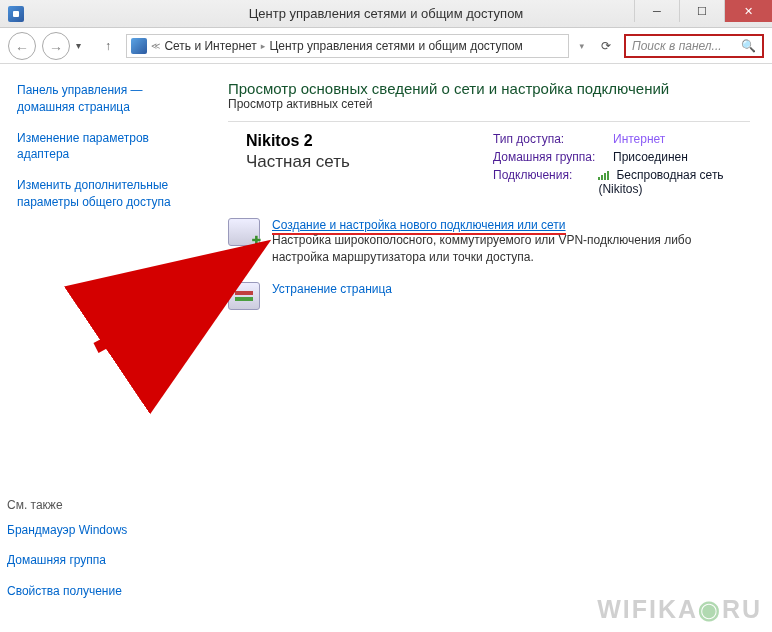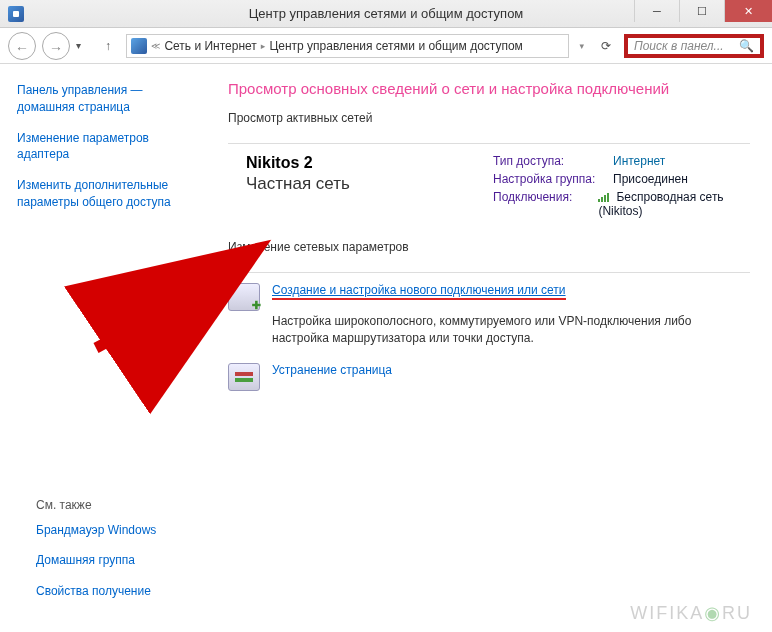--- a/index.html
+++ b/index.html
@@ -14,58 +14,58 @@
     .win-close { background: #c75050; color: #fff; width: 48px; }
     
     .navbar { height: 36px; border-bottom: 1px solid #d8d8d8; display: flex; align-items: center; padding: 0 8px; gap: 6px; }
     .nav-circle { width: 28px; height: 28px; border: 1px solid #aaa; border-radius: 50%; display: flex; align-items: center; justify-content: center; color: #888; font-size: 14px; }
     .nav-arrow-down { width: 14px; color: #555; font-size: 10px; }
     .nav-up { width: 24px; height: 24px; display: flex; align-items: center; justify-content: center; color: #555; border: 1px solid transparent; }
     .breadcrumb { flex: 1; height: 24px; border: 1px solid #ccc; display: flex; align-items: center; padding: 0 4px; gap: 4px; font-size: 12px; color: #333; background: #fff; }
     .bc-icon { width: 16px; height: 16px; background: linear-gradient(135deg, #5ba4e5, #2c5aa0); border-radius: 2px; }
     .bc-sep { color: #888; font-size: 9px; }
     .nav-refresh { width: 24px; height: 24px; display: flex; align-items: center; justify-content: center; color: #555; }
-    .searchbox { width: 140px; height: 24px; border: 4px solid #b91c1c; display: flex; align-items: center; padding: 8px 6px; color: #888; font-style: italic; position: relative; }
+    .searchbox { width: 140px; height: 24px; border: 2px solid #b91c1c; display: flex; align-items: center; padding: 8px 6px; color: #888; font-style: italic; position: relative; }
     .search-icon { position: absolute; right: 6px; color: #888; font-style: normal; }
     
     .content { display: flex; height: calc(100% - 64px); }
     .sidebar { width: 210px; padding: 18px 12px 12px 17px; border-right: none; }
     .side-link { color: #0066cc; font-size: 12px; margin-bottom: 14px; cursor: pointer; line-height: 1.4; }
-    .side-bottom { position: absolute; bottom: 18px; left: 36px; }
+    .side-bottom { position: absolute; bottom: 18px; left: 7px; }
     .side-heading { color: #555; font-size: 12px; margin-bottom: 10px; }
     
     .main { flex: 1; padding: 16px 22px 12px 18px; }
-    .main-title { color: #ec4899; font-size: 15px; margin-bottom: 14px; }
-    .section-head { color: #333; font-size: 12px; padding-bottom: 18px; border-bottom: 1px solid #ddd; margin-bottom: 10px; }
+    .main-title { color: #14532d; font-size: 15px; }
+    .section-head { color: #333; font-size: 12px; padding-bottom: 10px; border-bottom: 1px solid #ddd; margin-bottom: 10px; }
     
     .net-row { display: flex; margin-bottom: 18px; }
     .net-left { width: 265px; padding-left: 18px; }
     .net-name { font-weight: bold; font-size: 16px; }
     .net-type { font-size: 17px; color: #333; margin-top: 2px; }
     .net-right { flex: 1; }
     .net-line { display: flex; font-size: 12px; margin-bottom: 4px; }
     .net-label { width: 120px; color: #4c1d95; }
-    .net-value { color: #0369a1; }
+    .net-value { color: #8b5cf6; }
     .net-link { color: #0f172a; cursor: pointer; }
     .signal { display: inline-block; width: 14px; height: 10px; position: relative; margin-right: 4px; vertical-align: -1px; }
     .signal::before { content: ""; position: absolute; bottom: 0; left: 0; width: 2px; height: 3px; background: #4a9e3f; box-shadow: 3px 0 0 0 #4a9e3f, 3px -2px 0 0 #4a9e3f, 6px 0 0 0 #4a9e3f, 6px -2px 0 0 #4a9e3f, 6px -4px 0 0 #4a9e3f, 9px 0 0 0 #4a9e3f, 9px -2px 0 0 #4a9e3f, 9px -4px 0 0 #4a9e3f, 9px -6px 0 0 #4a9e3f; }
     
     .task-item { display: flex; gap: 12px; margin-bottom: 16px; }
     .task-icon { width: 32px; height: 28px; flex-shrink: 0; background: linear-gradient(#eef, #ccd); border: 1px solid #99b; border-radius: 3px; position: relative; }
     .task-icon.i1::after { content: "✚"; position: absolute; bottom: -2px; right: -2px; color: #3a8e2f; font-size: 11px; font-weight: bold; text-shadow: 0 0 1px #fff; }
     .task-icon.i2::after { content: ""; position: absolute; width: 18px; height: 4px; background: #c04040; top: 8px; left: 6px; box-shadow: 0 6px 0 0 #4a9e3f; }
     .task-body { flex: 1; }
     .task-link { color: #0066cc; font-size: 12px; cursor: pointer; }
     .task-link.underlined { text-decoration: underline; border-bottom: 2px solid #d22; padding-bottom: 1px; }
-    .task-desc { color: #333; font-size: 12px; margin-top: 16px; line-height: 1.4; }
+    .task-desc { color: #333; font-size: 12px; margin-top: 0; line-height: 1.4; }
     
     .arrow-annot { position: absolute; top: 226px; left: 88px; pointer-events: none; }
     .arrow-annot svg { overflow: visible; }
     
-    .watermark { position: absolute; bottom: 8px; right: 20px; font-size: 18px; font-weight: normal; letter-spacing: 2px; color: rgba(120,120,120,0.35); font-family: Arial, sans-serif; }
+    .watermark { position: absolute; bottom: 8px; right: 10px; font-size: 25px; font-weight: bold; letter-spacing: 2px; color: rgba(120,120,120,0.35); font-family: Arial, sans-serif; }
     .watermark .dot { color: rgba(100,180,100,0.5); }
   </style>
 </head>
 <body>
 
 <div class="titlebar">
   <div class="titlebar-icon"></div>
   <div class="titlebar-title">Центр управления сетями и общим доступом</div>
   <div class="win-controls">
     <div class="win-btn">─</div>
@@ -115,33 +115,32 @@
       <div class="net-left">
         <div class="net-name">Nikitos  2</div>
         <div class="net-type">Частная сеть</div>
       </div>
       <div class="net-right">
         <div class="net-line">
           <div class="net-label">Тип доступа:</div>
           <div class="net-value">Интернет</div>
         </div>
         <div class="net-line">
-          <div class="net-label">Настройка группа:</div>
+          <div class="net-label">Домашняя группа:</div>
           <div class="net-link">Присоединен</div>
         </div>
         <div class="net-line">
           <div class="net-label">Подключения:</div>
           <div class="net-link">
             <span class="signal"></span><span>Беспроводная сеть (Nikitos)</span>
           </div>
         </div>
       </div>
     </div>
 
-    <div class="section-head">Изменение сетевых параметров</div>
 
     <div class="task-item">
       <div class="task-icon i1"></div>
       <div class="task-body">
         <span class="task-link underlined">Создание и настройка нового подключения или сети</span>
         <div class="task-desc">Настройка широкополосного, коммутируемого или VPN-подключения либо настройка маршрутизатора или точки доступа.</div>
       </div>
     </div>
 
     <div class="task-item">

